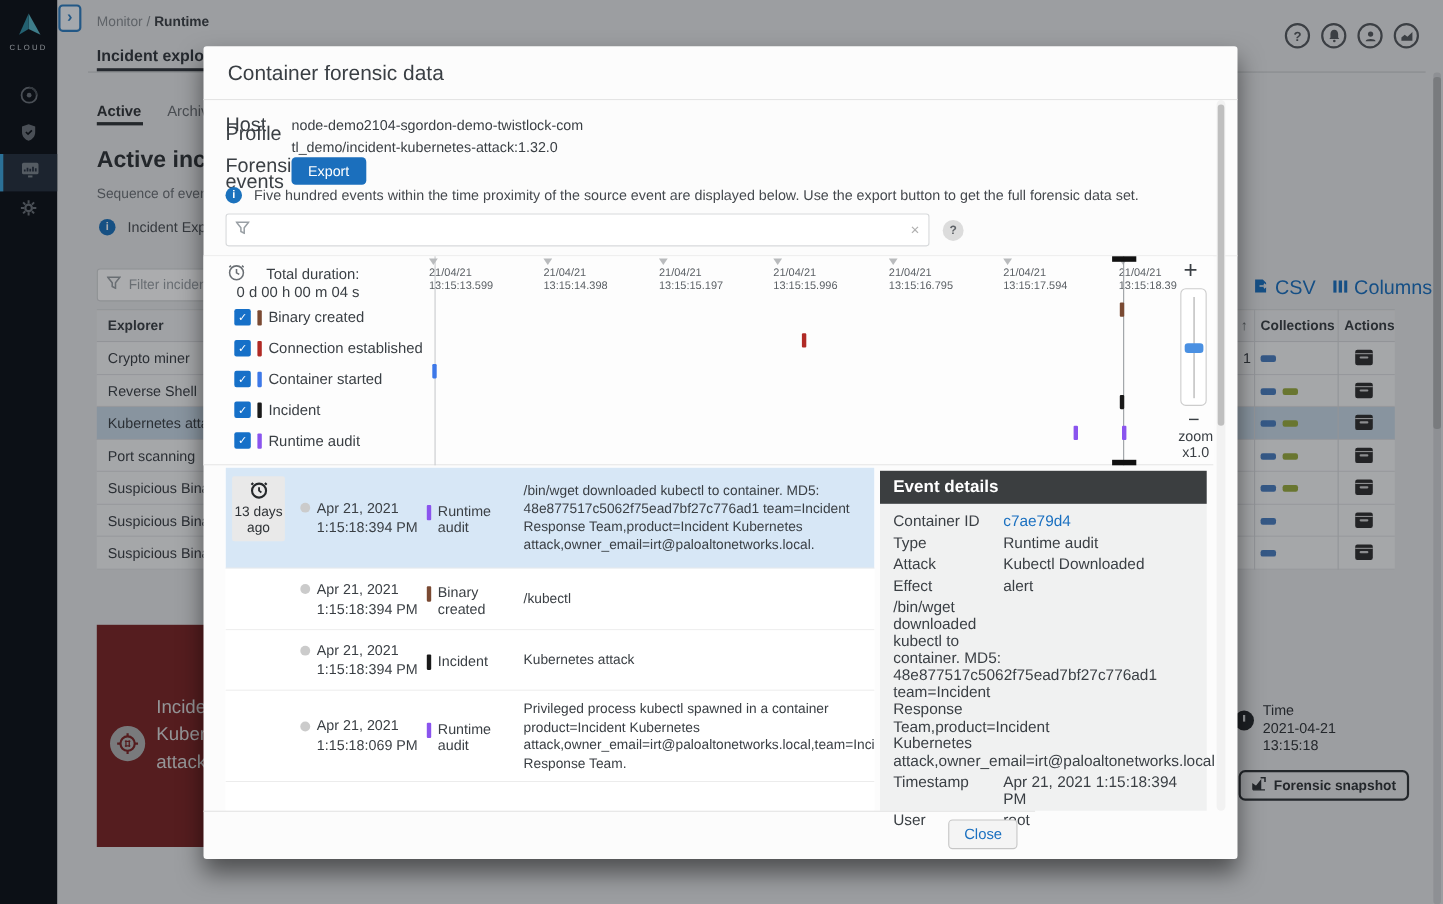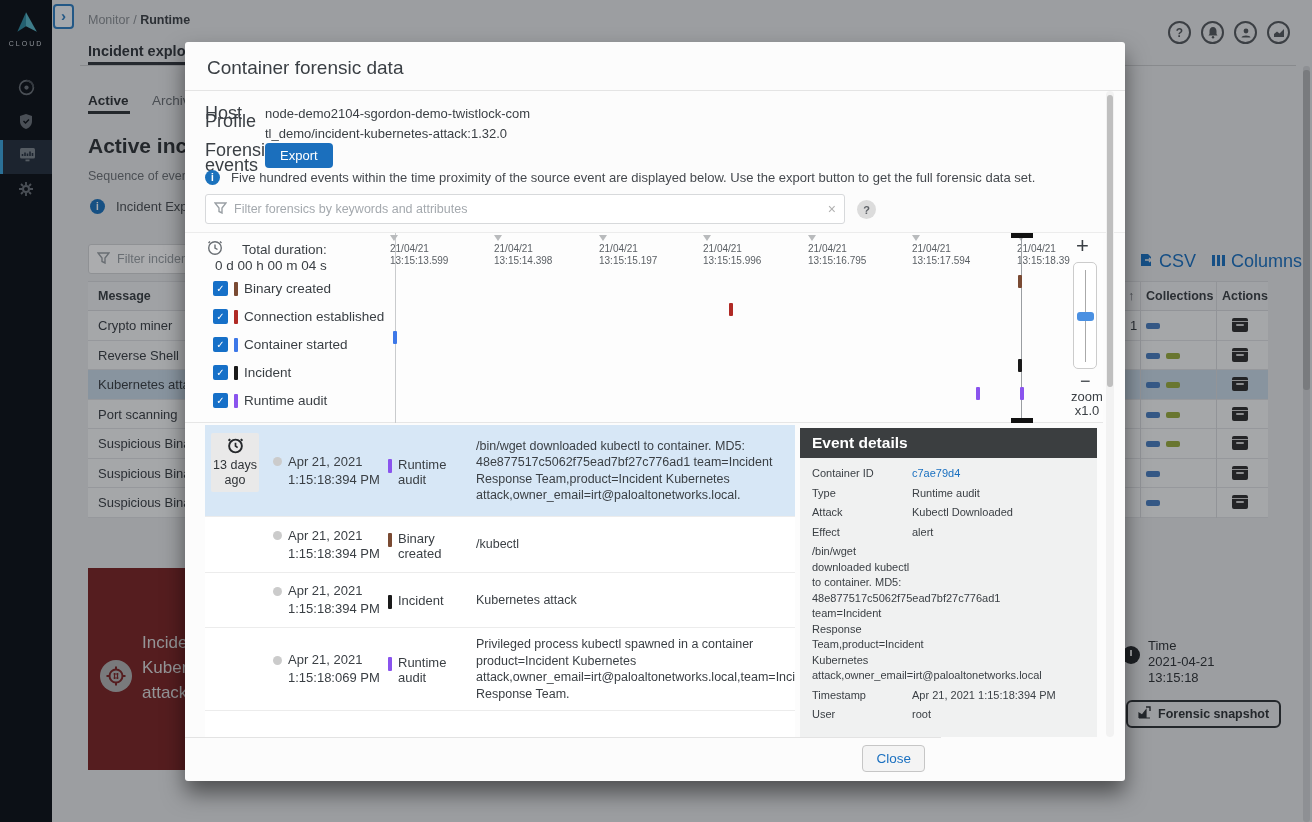--- a/index.html
+++ b/index.html
@@ -121,21 +121,21 @@
   .dot { width:9px; height:9px; border-radius:50%; background:#cbcbcb; flex:0 0 9px; }
   .ev-ts .l2 { padding-left:15px; }
   .ev-type { display:flex; align-items:flex-start; gap:6px; padding-top:2px; align-self:center; }
   .ev-type .leg-tick { margin-top:2px; flex:0 0 4px; }
   .ev-msg { font-size:12.5px; line-height:16.5px; align-self:center; padding-right:4px; }
 
   
   .details { position:absolute; left:615px; top:386px; width:297px; height:309px; background:#f0f1f1; }
   .details-head { height:30px; background:#3b3e40; color:#fff; font-size:15.5px; font-weight:bold; display:flex; align-items:center; padding-left:12px; }
   .det-rows { padding:8px 10px 0 12px; }
-  .det-row { display:grid; grid-template-columns:100px 1fr; font-size:11px; line-height:15.5px; margin-bottom:4px; }
+  .det-row { display:grid; grid-template-columns:100px 1fr; font-size:14px; line-height:15.5px; margin-bottom:4px; }
   .det-val.link { color:#1a70c0; }
 
   .m-scrollbar { position:absolute; left:921px; top:49px; width:8px; height:646px; background:#f2f2f2; border-radius:4px; }
   .m-scroll-thumb { position:absolute; left:1px; top:4px; width:6px; height:292px; background:#bfbfbf; border-radius:3px; }
 
   .modal-footer { position:absolute; left:0; top:695px; width:756px; height:44px; border-top:1px solid #e3e3e3; }
   .close-btn { position:absolute; right:16px; top:7px; padding:5px 13px; background:#f4f4f4; border:1px solid #c6c6c6; border-radius:4px; color:#1a70c0; font-size:13.5px; font-family:inherit; }
 </style>
 </head>
 <body>
@@ -236,21 +236,21 @@
     <span><svg width="13" height="13" viewBox="0 0 13 13">
           <rect x="0" y="1" width="3" height="11" fill="#1a70c0"></rect>
           <rect x="5" y="1" width="3" height="11" fill="#1a70c0"></rect>
           <rect x="10" y="1" width="3" height="11" fill="#1a70c0"></rect>
         </svg></span>
     <span>Columns</span>
   </div>
 
   <div class="tbl">
     <div class="tbl-head">
-      <span class="th-cat">Message</span>
+      <span class="th-cat">Explorer</span>
       <span class="th-sort">↑</span>
       <span class="th-coll">Collections</span>
       <span class="th-act">Actions</span>
     </div>
     <div class="tbl-row">
       <span class="td-cat">Crypto miner</span>
       <span class="td-extra">1</span>
       <span class="chips">
           <i class="chip blue"></i>
         </span>
@@ -377,21 +377,20 @@
 
     <div class="modal-info">
       <span class="info-dot">i</span>
       <span>Five hundred events within the time proximity of the source event are displayed below. Use the export button to get the full forensic data set.</span>
     </div>
 
     <div class="m-filter">
       <span><svg width="13" height="12" viewBox="0 0 13 12">
             <path d="M1 1 H12 L8 6 V11 L5 9.5 V6 Z" fill="none" stroke="#9aa0a5" stroke-width="1.4"></path>
           </svg></span>
-      <input placeholder="Filter forensics by keywords and attributes" style="">
       <span class="clear-x">×</span>
     </div>
     <div class="help-badge">?</div>
     <div class="m-divider"></div>
 
     <div class="timeline">
       <div class="dur-row">
         <span><svg width="16" height="16" viewBox="0 0 16 16">
               <circle cx="8" cy="8" r="6.3" fill="none" stroke="#6a6f74" stroke-width="1.4"></circle>
               <path d="M8 4.5 V8 L10.5 9.5" fill="none" stroke="#6a6f74" stroke-width="1.4"></path>

